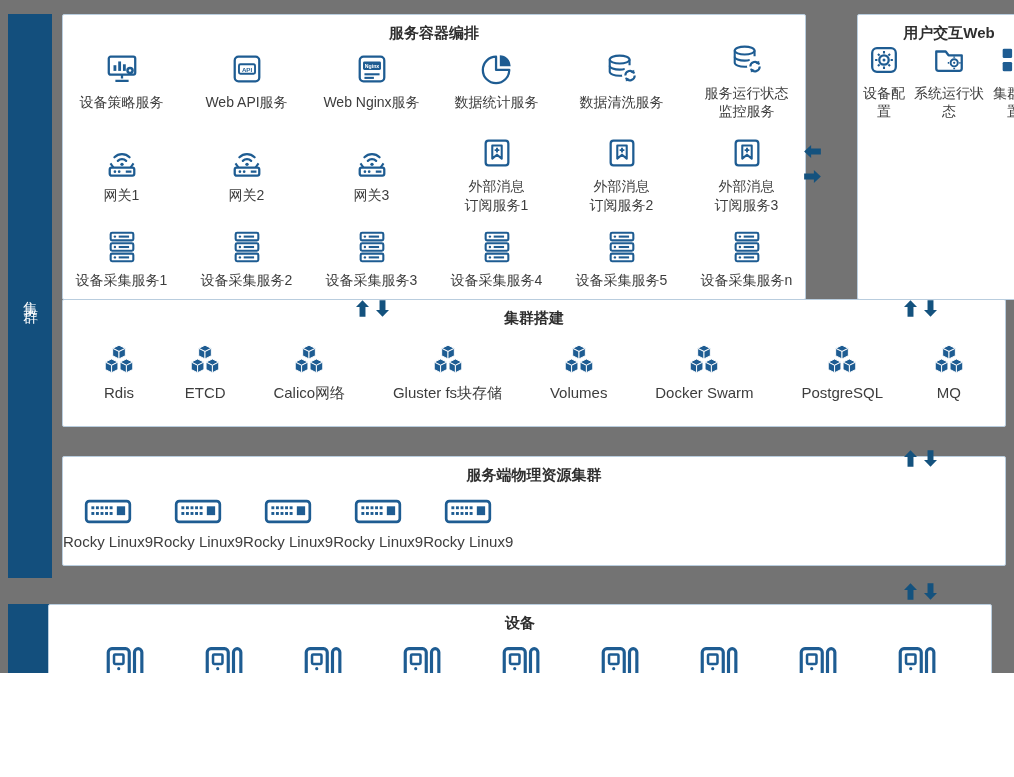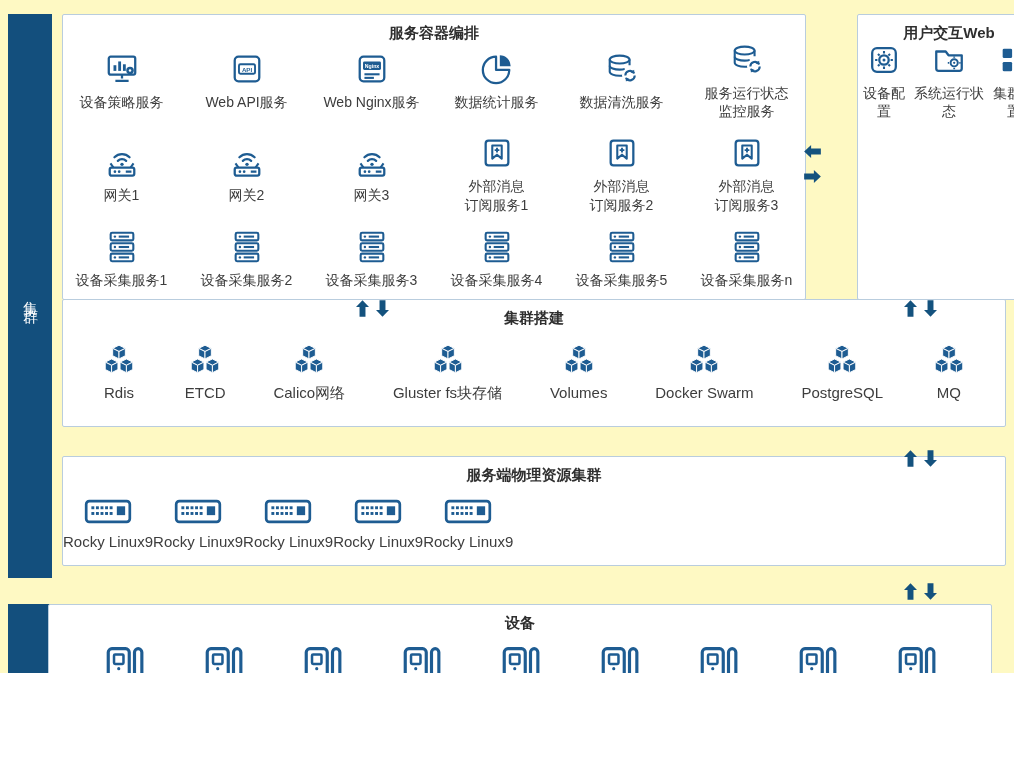--- a/index.html
+++ b/index.html
@@ -4,21 +4,21 @@
 <style>
   :root{
     --primary:#1E5C92;
     --arrow:#14527E;
     --border:#B9CDDE;
     --title:#2F2F2F;
     --label:#3D3D3D;
   }
   *{box-sizing:border-box;}
   body{margin:0;background:#fff;font-family:"Liberation Sans","DejaVu Sans",sans-serif;}
-  .canvas{position:relative;width:1014px;height:673px;background:#fef9c3;overflow:hidden;}
+  .canvas{position:relative;width:1014px;height:673px;background:#737373;overflow:hidden;}
 
   .sidebar{position:absolute;background:#134F7D;display:flex;align-items:center;justify-content:center;}
   .sidebar-1{left:8px;top:14px;width:44px;height:564px;}
   .sidebar-2{left:8px;top:604px;width:44px;height:162px;}
   .vtext{writing-mode:vertical-rl;text-orientation:upright;letter-spacing:0.5em;color:#fff;font-size:15px;}
 
   .box{position:absolute;border:1.5px solid var(--border);background:#fff;border-radius:2px;}
   .box-orch{left:62px;top:14px;width:744px;height:286px;}
   .box-web{left:857px;top:14px;width:184px;height:286px;}
   .box-setup{left:62px;top:299px;width:944px;height:128px;}

